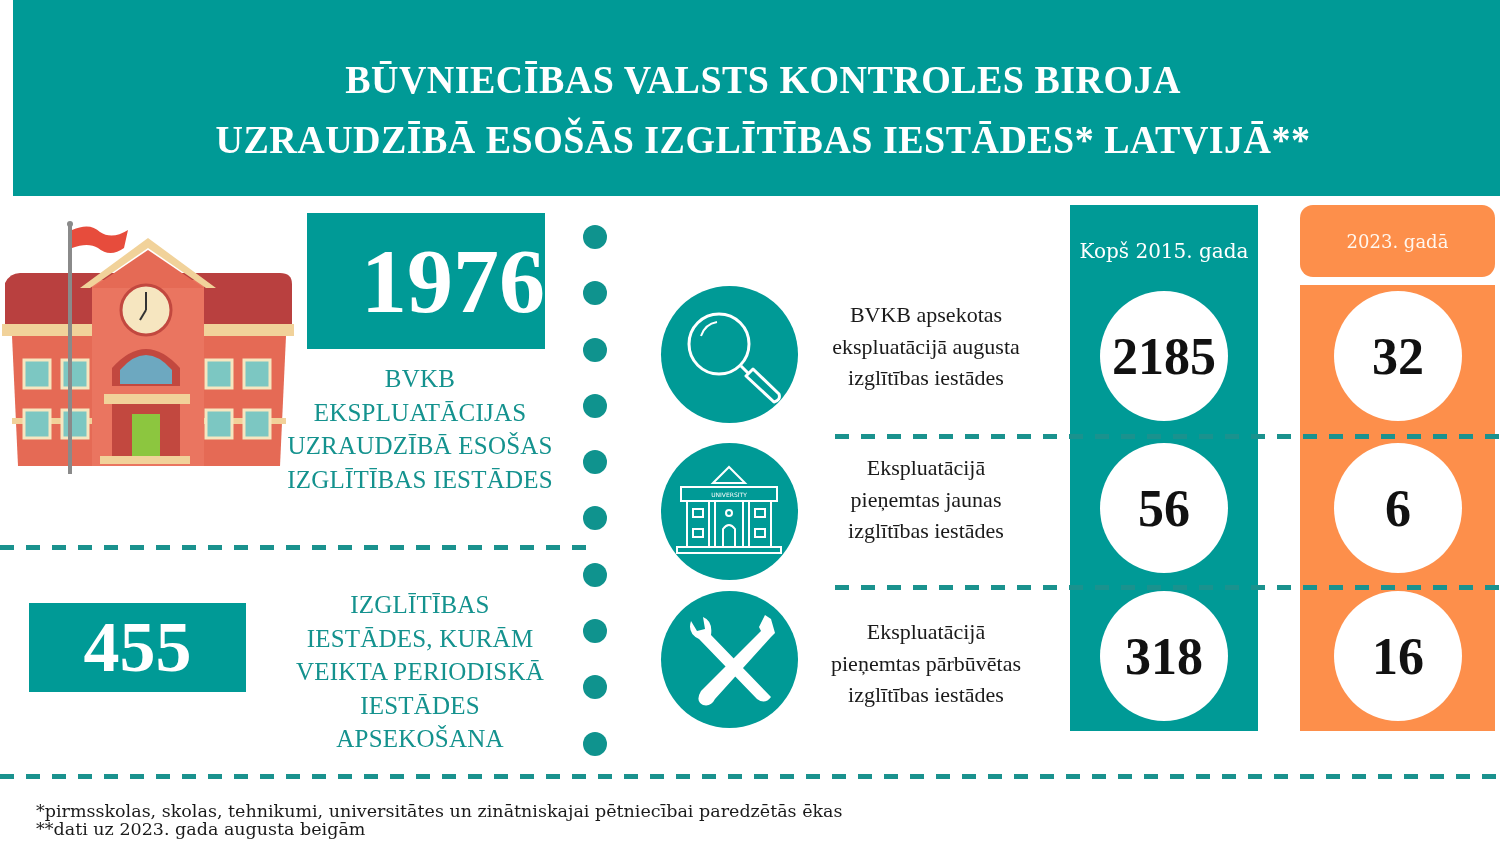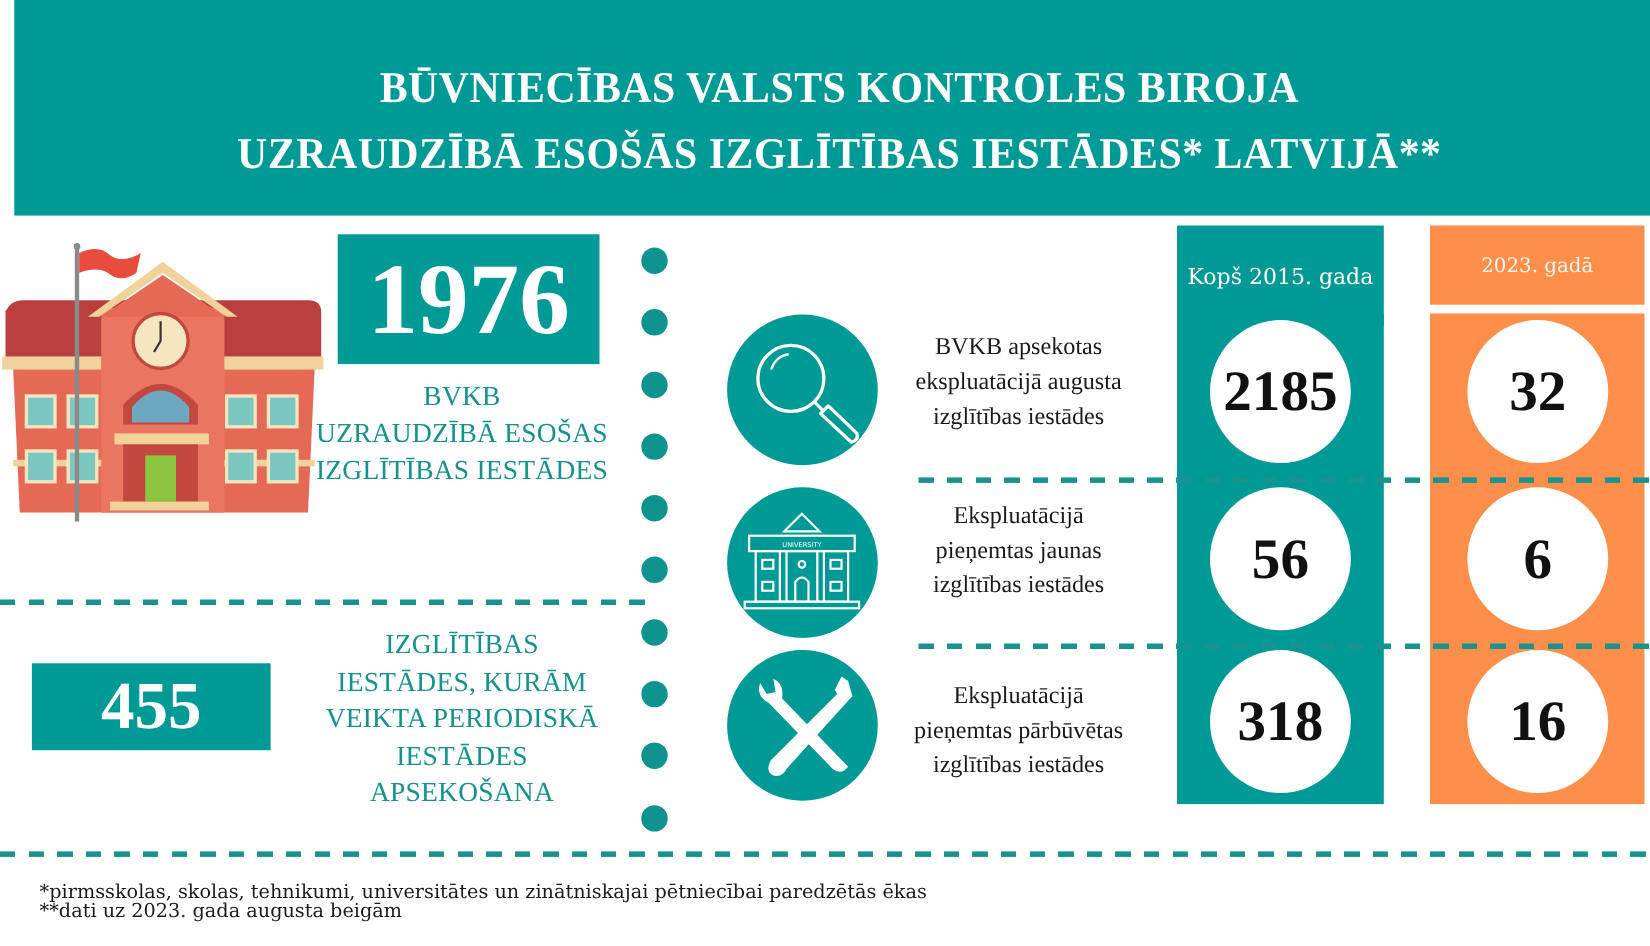--- a/index.html
+++ b/index.html
@@ -19,47 +19,48 @@
   .header .l2 { top: 116px; }
 
   
   .school { position: absolute; left: 0; top: 218px; width: 300px; height: 260px; }
 
   .big-box {
     position: absolute; background: #009a96; color: #fff;
     display: flex; align-items: center; justify-content: center;
     font-family: "Liberation Serif", serif; font-weight: bold;
   }
-  .box-1976 { left: 307px; top: 213px; width: 238px; height: 118px; font-size: 92px; }
-  .box-455  { left: 29px;  top: 603px; width: 217px; height: 79px; font-size: 61px; }
+  .box-1976 { left: 307px; top: 213px; width: 238px; height: 136px; font-size: 92px; justify-content: flex-end; }
+  .box-455  { left: 29px;  top: 603px; width: 217px; height: 89px; font-size: 72px; }
 
   .caption {
     position: absolute; color: #14928e; text-align: center;
     font-family: "Liberation Serif", serif; font-size: 25px; line-height: 33.5px;
     letter-spacing: 0.2px;
+    margin-top: 18px;
   }
   .cap-1 { left: 270px; top: 344px; width: 300px; }
   .cap-2 { left: 270px; top: 570px; width: 300px; }
 
   .dots { position: absolute; left: 583px; top: 225px; width: 26px; }
   .dot { width: 24px; height: 24px; border-radius: 50%; background: #0f938e; margin-bottom: 32.3px; }
 
   .dash { position: absolute; height: 5px;
     background-image: repeating-linear-gradient(90deg, #1a928e 0 14px, transparent 14px 26px); }
   .dash-left { left: 0; top: 545px; width: 590px; }
   .dash-r1 { left: 835px; top: 434px; width: 665px; }
   .dash-r2 { left: 835px; top: 585px; width: 665px; }
   .dash-bottom { left: 0; top: 774px; width: 1500px; }
 
   .col-head {
     position: absolute; color: #fff; display: flex; align-items: center; justify-content: center;
     font-family: "DejaVu Serif", serif; font-size: 19px;
   }
   .head-teal { left: 1070px; top: 205px; width: 188px; height: 92px; background: #009a96; font-size: 20px; }
-  .head-orange { left: 1300px; top: 205px; width: 195px; height: 72px; background: #fd8f4b; font-size: 18px; color: #fff6ee; }
+  .head-orange { left: 1300px; top: 205px; width: 195px; height: 72px; background: #fd8f4b; font-size: 18px; color: #fff6ee; border-radius: 13px; }
 
   .col-bar { position: absolute; }
   .bar-teal { left: 1070px; top: 285px; width: 188px; height: 446px; background: #009a96; }
   .bar-orange { left: 1300px; top: 285px; width: 195px; height: 446px; background: #fd8f4b; }
 
   .value-circle {
     position: absolute; width: 128px; height: 130px; border-radius: 50%; background: #fff;
     display: flex; align-items: center; justify-content: center;
     font-family: "Liberation Serif", serif; font-weight: bold; color: #111; font-size: 52px;
   }
@@ -128,20 +129,21 @@
   <line x1="70" y1="6" x2="70" y2="256" stroke="#8a8a8a" stroke-width="4"></line>
   <circle cx="70" cy="6" r="3" fill="#8a8a8a"></circle>
   <path d="M72 12 Q90 4 100 14 Q112 22 128 12 L124 30 Q110 40 98 30 Q88 24 72 30 Z" fill="#e74c3c"></path>
 </svg>
 
 <div class="big-box box-1976">
   <span>1976</span>
 </div>
 <div class="caption cap-1">
   <div>BVKB</div>
+  <div>EKSPLUATĀCIJAS</div>
   <div>UZRAUDZĪBĀ ESOŠAS</div>
   <div>IZGLĪTĪBAS IESTĀDES</div>
 </div>
 
 <div class="dash dash-left"></div>
 
 <div class="big-box box-455">
   <span>455</span>
 </div>
 <div class="caption cap-2">

